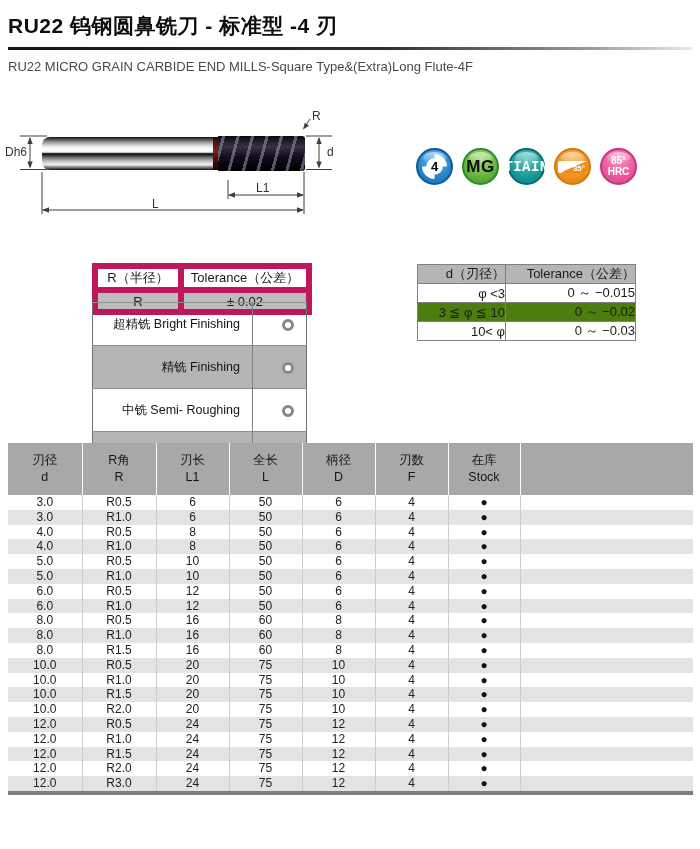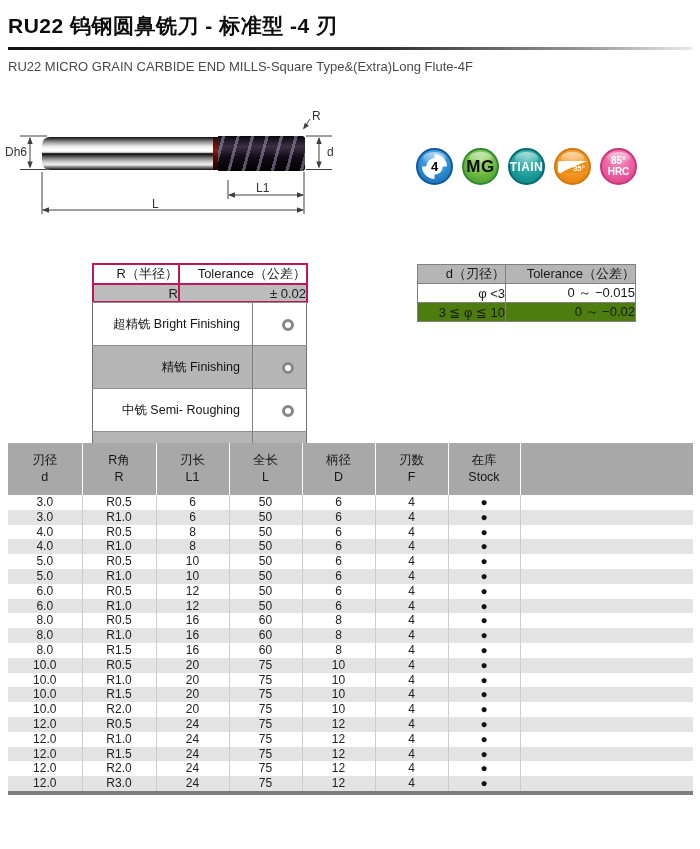--- a/index.html
+++ b/index.html
@@ -33,30 +33,30 @@
   .badge::before{content:"";position:absolute;left:16%;right:16%;top:5%;height:38%;border-radius:50%;
     background:linear-gradient(rgba(255,255,255,.55),rgba(255,255,255,0));pointer-events:none;}
   .b1{background:radial-gradient(circle at 50% 30%,#66b8ef 0%,#2d8ad0 55%,#1467ad 100%);border-color:#0f5a9e;}
   .b2{background:radial-gradient(circle at 50% 30%,#a8dc7a,#64b43a 60%,#3d9330);border-color:#2e8a2e;}
   .b3{background:radial-gradient(circle at 50% 30%,#5cc4bc,#189a98 60%,#0d7b80);border-color:#0a6a72;}
   .b4{background:radial-gradient(circle at 50% 30%,#f8b45c,#f0911d 60%,#dd7f0e);border-color:#d2790d;}
   .b5{background:radial-gradient(circle at 50% 30%,#f590bd,#ea5a9c 60%,#d63f88);border-color:#ca3580;}
   .pinwheel{position:absolute;left:3px;top:3px;}
   .b1-num{position:relative;z-index:2;font-size:13px;font-weight:bold;color:#000;}
   .b2-txt{font-size:17px;font-weight:bold;color:#0e0e0e;letter-spacing:.5px;z-index:2;}
-  .b3-txt{font-size:12px;font-weight:bold;color:#fff;letter-spacing:.4px;z-index:2;}
+  .b3-txt{font-size:14px;font-weight:bold;color:#fff;letter-spacing:.4px;z-index:2;font-family:Liberation Mono, monospace;}
   .band{position:absolute;left:2px;top:11px;width:29px;height:12px;background:#fff;border-radius:2px;overflow:hidden;}
   .band::before{content:"";position:absolute;left:3px;right:0;top:0;bottom:0;background:#ef8c15;
     clip-path:polygon(0 100%,100% 100%,100% 0,18% 78%);}
   .b4-txt{position:absolute;right:2px;bottom:0;font-size:8px;font-weight:bold;color:#fff;}
   .b5-l1,.b5-l2{font-size:10px;font-weight:bold;color:#fff;line-height:1.05;z-index:2;}
   
   table{border-collapse:collapse;table-layout:fixed;}
   #r-tol{position:absolute;left:92px;top:263px;width:214px;font-size:13px;}
-  #r-tol td{border:2px solid #be185d;height:16px;text-align:right;padding:0;color:#1a1a1a;margin-left:39px;}
+  #r-tol td{border:6px solid #be185d;height:16px;text-align:center;padding:0;color:#1a1a1a;margin-left:39px;}
   #r-tol tr:nth-child(2) td{background:#bcbcbc;}
   #finishing{position:absolute;left:92px;top:302px;width:214px;font-size:12.5px;}
   #finishing td{height:18px;padding:12px;border-top:1px solid #8f8f8f;text-align:right;}
   #finishing{border:1px solid #707070;}
   #finishing tr:nth-child(even) td{background:#b5b5b5;}
   .f-label{text-align:left;padding-left:5px !important;color:#141414;}
   .f-mark{width:54px;text-align:center;border-left:1px solid #808080 !important;}
   .mark{display:inline-block;border-radius:50%;vertical-align:middle;}
   .double-circle{width:6px;height:6px;border:3px solid #878787;background:#fff;}
   .open-circle{width:10px;height:10px;border:1.5px solid #6a6a6a;background:transparent;}
@@ -205,20 +205,24 @@
   </thead>
   <tbody id="d-tol-body">
       <tr>
         <td>φ &lt;3</td>
         <td>0 ～ −0.015</td>
       </tr>
       <tr>
         <td>3 ≦ φ ≦ 10</td>
         <td>0 ～ −0.02</td>
       </tr>
+      <tr>
+        <td>10&lt; φ</td>
+        <td>0 ～ −0.03</td>
+      </tr>
     </tbody>
 </table>
 
 <table id="spec">
   <colgroup>
     <col style="width:74px">
       <col style="width:74px">
       <col style="width:73px">
       <col style="width:73px">
     <col style="width:73px">

